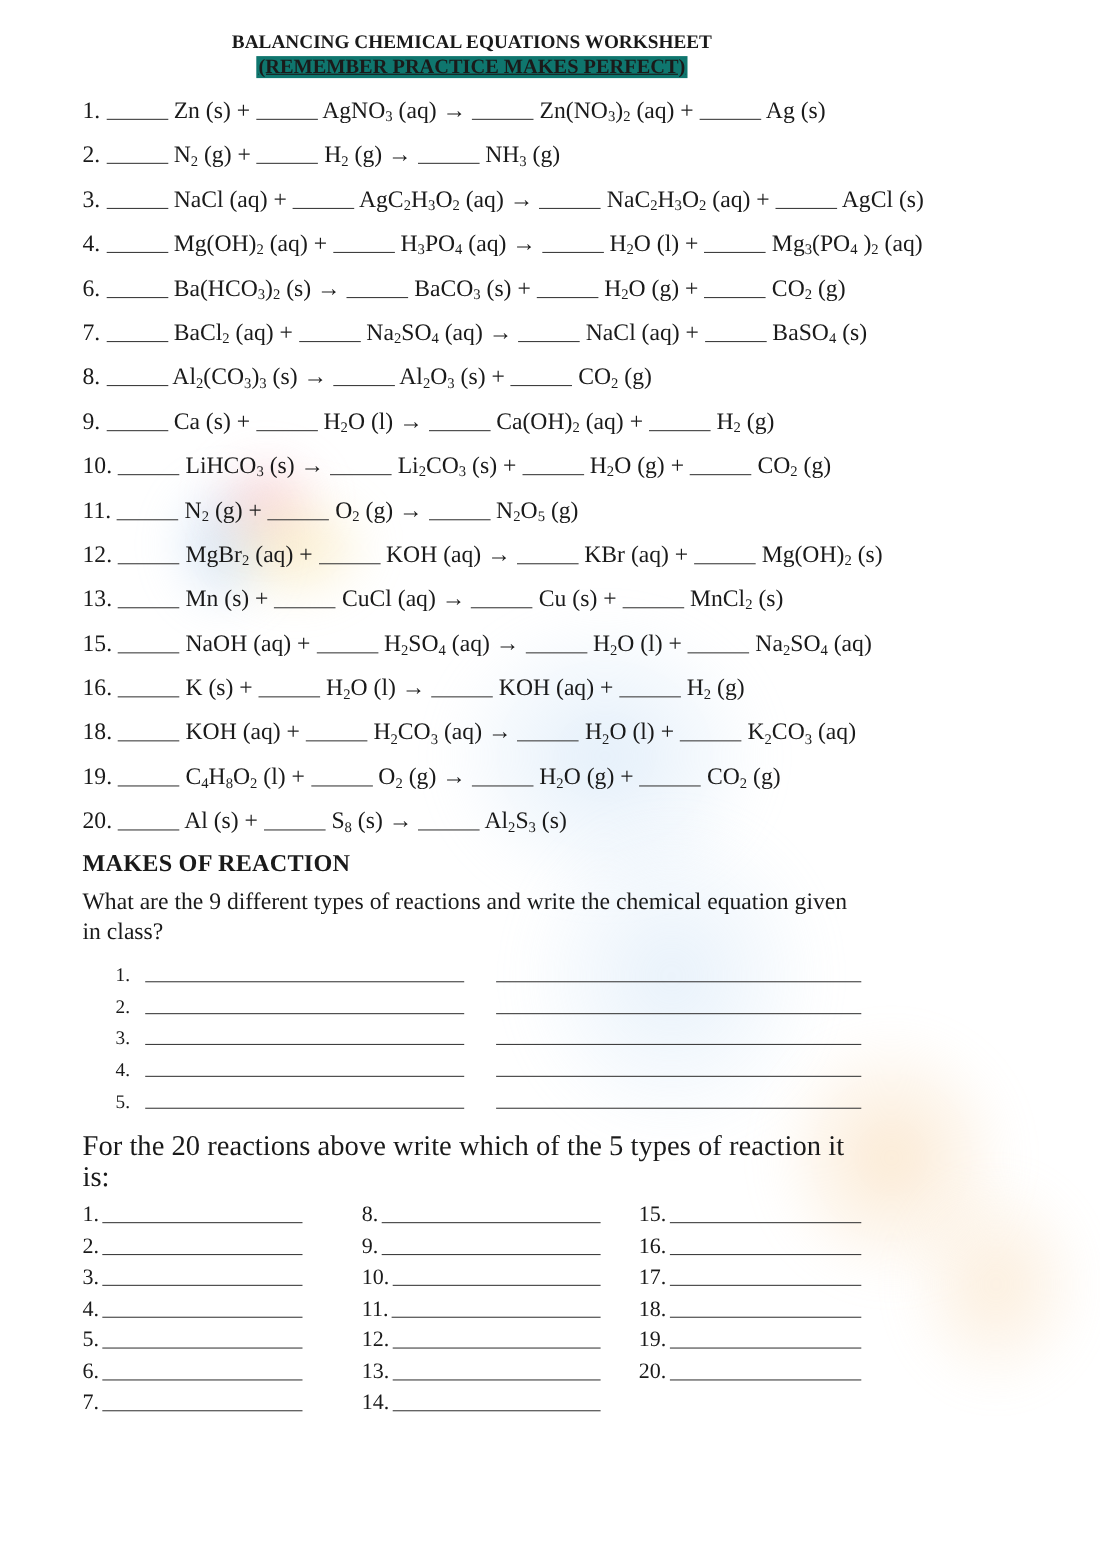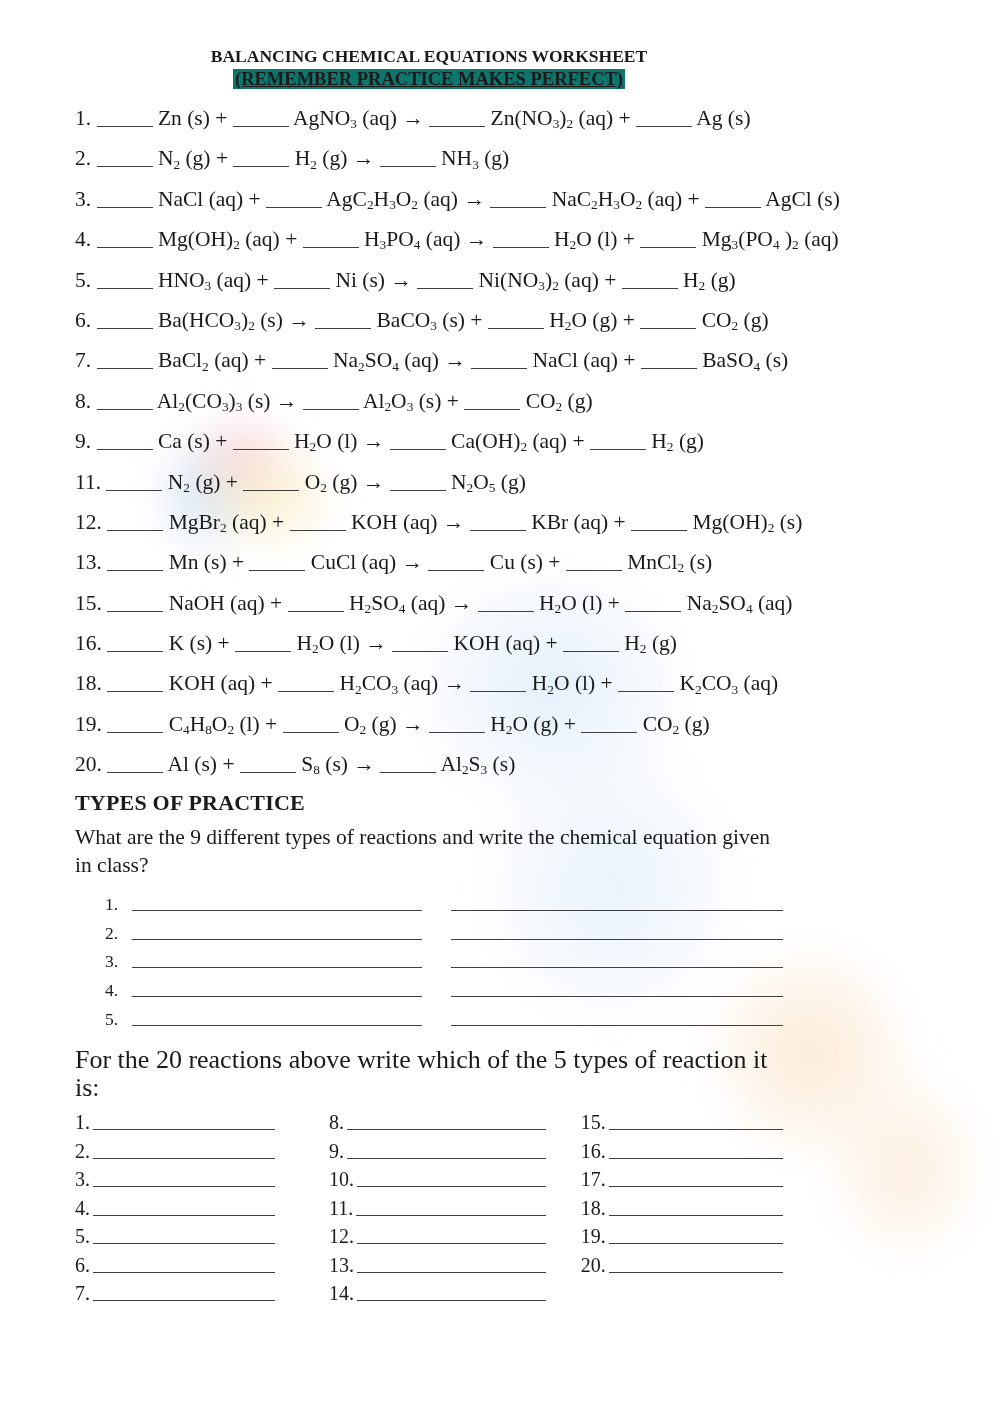--- a/index.html
+++ b/index.html
@@ -13,21 +13,21 @@
   }
   .wm{position:absolute;border-radius:50%;filter:blur(18px);pointer-events:none;}
   .wm-pink   {left:185px;top:408px;width:115px;height:95px;opacity:.55;}
   .wm-blue   {left:148px;top:428px;width:110px;height:135px;opacity:.5;}
   .wm-yellow {left:190px;top:440px;width:155px;height:115px;opacity:.5;}
   .wm-lblue1 {left:400px;top:555px;width:300px;height:265px;opacity:.5;}
   .wm-lblue2 {left:468px;top:735px;width:285px;height:305px;opacity:.42;}
   .wm-orange1{left:698px;top:935px;width:225px;height:235px;opacity:.5;}
   .wm-orange2{left:818px;top:1065px;width:175px;height:205px;opacity:.4;}
 
-  .content{position:absolute;left:0;top:18px;width:848px;padding:27px 65px 0 75px;box-sizing:border-box;}
+  .content{position:absolute;left:0;top:0;width:848px;padding:27px 65px 0 75px;box-sizing:border-box;}
 
   .title{text-align:center;font-weight:bold;font-size:17.5px;line-height:22px;}
   .subtitle-row{text-align:center;line-height:24px;}
   .subtitle{font-weight:bold;font-size:18.5px;text-decoration:underline;padding:0 2px;}
 
   .equations{margin-top:6px;}
   .eq-row{height:40.4px;line-height:40.4px;font-size:21.5px;white-space:nowrap;}
   .eq-num{display:inline-block;}
   sub{font-size:0.62em;line-height:0;position:relative;top:0.24em;vertical-align:baseline;}
   .blank{display:inline-block;width:56px;height:10px;border-bottom:1.6px solid #3f3f3f;transform:translateY(2px);}
@@ -68,36 +68,36 @@
     <div class="title">BALANCING CHEMICAL EQUATIONS WORKSHEET</div>
     <div class="subtitle-row">
       <span class="subtitle" style="background: #0f766e;">(REMEMBER PRACTICE MAKES PERFECT)</span>
     </div>
 
     <div class="equations">
         <div class="eq-row"><span class="eq-num">1.</span> <span class="blank"></span> Zn (s) + <span class="blank"></span> AgNO<sub>3</sub> (aq) → <span class="blank"></span> Zn(NO<sub>3</sub>)<sub>2</sub> (aq) + <span class="blank"></span> Ag (s)</div>
         <div class="eq-row"><span class="eq-num">2.</span> <span class="blank"></span> N<sub>2</sub> (g) + <span class="blank"></span> H<sub>2</sub> (g) → <span class="blank"></span> NH<sub>3</sub> (g)</div>
         <div class="eq-row"><span class="eq-num">3.</span> <span class="blank"></span> NaCl (aq) + <span class="blank"></span> AgC<sub>2</sub>H<sub>3</sub>O<sub>2</sub> (aq) → <span class="blank"></span> NaC<sub>2</sub>H<sub>3</sub>O<sub>2</sub> (aq) + <span class="blank"></span> AgCl (s)</div>
         <div class="eq-row"><span class="eq-num">4.</span> <span class="blank"></span> Mg(OH)<sub>2</sub> (aq) + <span class="blank"></span> H<sub>3</sub>PO<sub>4</sub> (aq) → <span class="blank"></span> H<sub>2</sub>O (l) + <span class="blank"></span> Mg<sub>3</sub>(PO<sub>4</sub> )<sub>2</sub> (aq)</div>
-        <div class="eq-row"><span class="eq-num">5.</span> <span class="blank"></span> HNO<sub>3</sub> (aq) + <span class="blank"></span> Ni (s) → <span class="blank"></span> Ni(NO<sub>3</sub>)<sub>2</sub> (aq) + <span class="blank"></span> H<sub>2</sub> (g)</div>
         <div class="eq-row"><span class="eq-num">6.</span> <span class="blank"></span> Ba(HCO<sub>3</sub>)<sub>2</sub> (s) → <span class="blank"></span> BaCO<sub>3</sub> (s) + <span class="blank"></span> H<sub>2</sub>O (g) + <span class="blank"></span> CO<sub>2</sub> (g)</div>
         <div class="eq-row"><span class="eq-num">7.</span> <span class="blank"></span> BaCl<sub>2</sub> (aq) + <span class="blank"></span> Na<sub>2</sub>SO<sub>4</sub> (aq) → <span class="blank"></span> NaCl (aq) + <span class="blank"></span> BaSO<sub>4</sub> (s)</div>
         <div class="eq-row"><span class="eq-num">8.</span> <span class="blank"></span> Al<sub>2</sub>(CO<sub>3</sub>)<sub>3</sub> (s) → <span class="blank"></span> Al<sub>2</sub>O<sub>3</sub> (s) + <span class="blank"></span> CO<sub>2</sub> (g)</div>
         <div class="eq-row"><span class="eq-num">9.</span> <span class="blank"></span> Ca (s) + <span class="blank"></span> H<sub>2</sub>O (l) → <span class="blank"></span> Ca(OH)<sub>2</sub> (aq) + <span class="blank"></span> H<sub>2</sub> (g)</div>
+        <div class="eq-row"><span class="eq-num">10.</span> <span class="blank"></span> LiHCO<sub>3</sub> (s) → <span class="blank"></span> Li<sub>2</sub>CO<sub>3</sub> (s) + <span class="blank"></span> H<sub>2</sub>O (g) + <span class="blank"></span> CO<sub>2</sub> (g)</div>
         <div class="eq-row"><span class="eq-num">11.</span> <span class="blank"></span> N<sub>2</sub> (g) + <span class="blank"></span> O<sub>2</sub> (g) → <span class="blank"></span> N<sub>2</sub>O<sub>5</sub> (g)</div>
         <div class="eq-row"><span class="eq-num">12.</span> <span class="blank"></span> MgBr<sub>2</sub> (aq) + <span class="blank"></span> KOH (aq) → <span class="blank"></span> KBr (aq) + <span class="blank"></span> Mg(OH)<sub>2</sub> (s)</div>
         <div class="eq-row"><span class="eq-num">13.</span> <span class="blank"></span> Mn (s) + <span class="blank"></span> CuCl (aq) → <span class="blank"></span> Cu (s) + <span class="blank"></span> MnCl<sub>2</sub> (s)</div>
         <div class="eq-row"><span class="eq-num">15.</span> <span class="blank"></span> NaOH (aq) + <span class="blank"></span> H<sub>2</sub>SO<sub>4</sub> (aq) → <span class="blank"></span> H<sub>2</sub>O (l) + <span class="blank"></span> Na<sub>2</sub>SO<sub>4</sub> (aq)</div>
         <div class="eq-row"><span class="eq-num">16.</span> <span class="blank"></span> K (s) + <span class="blank"></span> H<sub>2</sub>O (l) → <span class="blank"></span> KOH (aq) + <span class="blank"></span> H<sub>2</sub> (g)</div>
         <div class="eq-row"><span class="eq-num">18.</span> <span class="blank"></span> KOH (aq) + <span class="blank"></span> H<sub>2</sub>CO<sub>3</sub> (aq) → <span class="blank"></span> H<sub>2</sub>O (l) + <span class="blank"></span> K<sub>2</sub>CO<sub>3</sub> (aq)</div>
         <div class="eq-row"><span class="eq-num">19.</span> <span class="blank"></span> C<sub>4</sub>H<sub>8</sub>O<sub>2</sub> (l) + <span class="blank"></span> O<sub>2</sub> (g) → <span class="blank"></span> H<sub>2</sub>O (g) + <span class="blank"></span> CO<sub>2</sub> (g)</div>
         <div class="eq-row"><span class="eq-num">20.</span> <span class="blank"></span> Al (s) + <span class="blank"></span> S<sub>8</sub> (s) → <span class="blank"></span> Al<sub>2</sub>S<sub>3</sub> (s)</div>
       </div>
 
-    <div class="types-heading">TYPES OF PRACTICE</div>
+    <div class="types-heading">MAKES OF REACTION</div>
     <div class="question">What are the 9 different types of reactions and write the chemical equation given in class?</div>
     <div class="types-rows">
         <div class="trow">
           <span class="tnum">1.</span>
           <span class="tline t1"></span>
           <span class="tgap"></span>
           <span class="tline t2"></span>
         </div>
         <div class="trow">
           <span class="tnum">2.</span>

